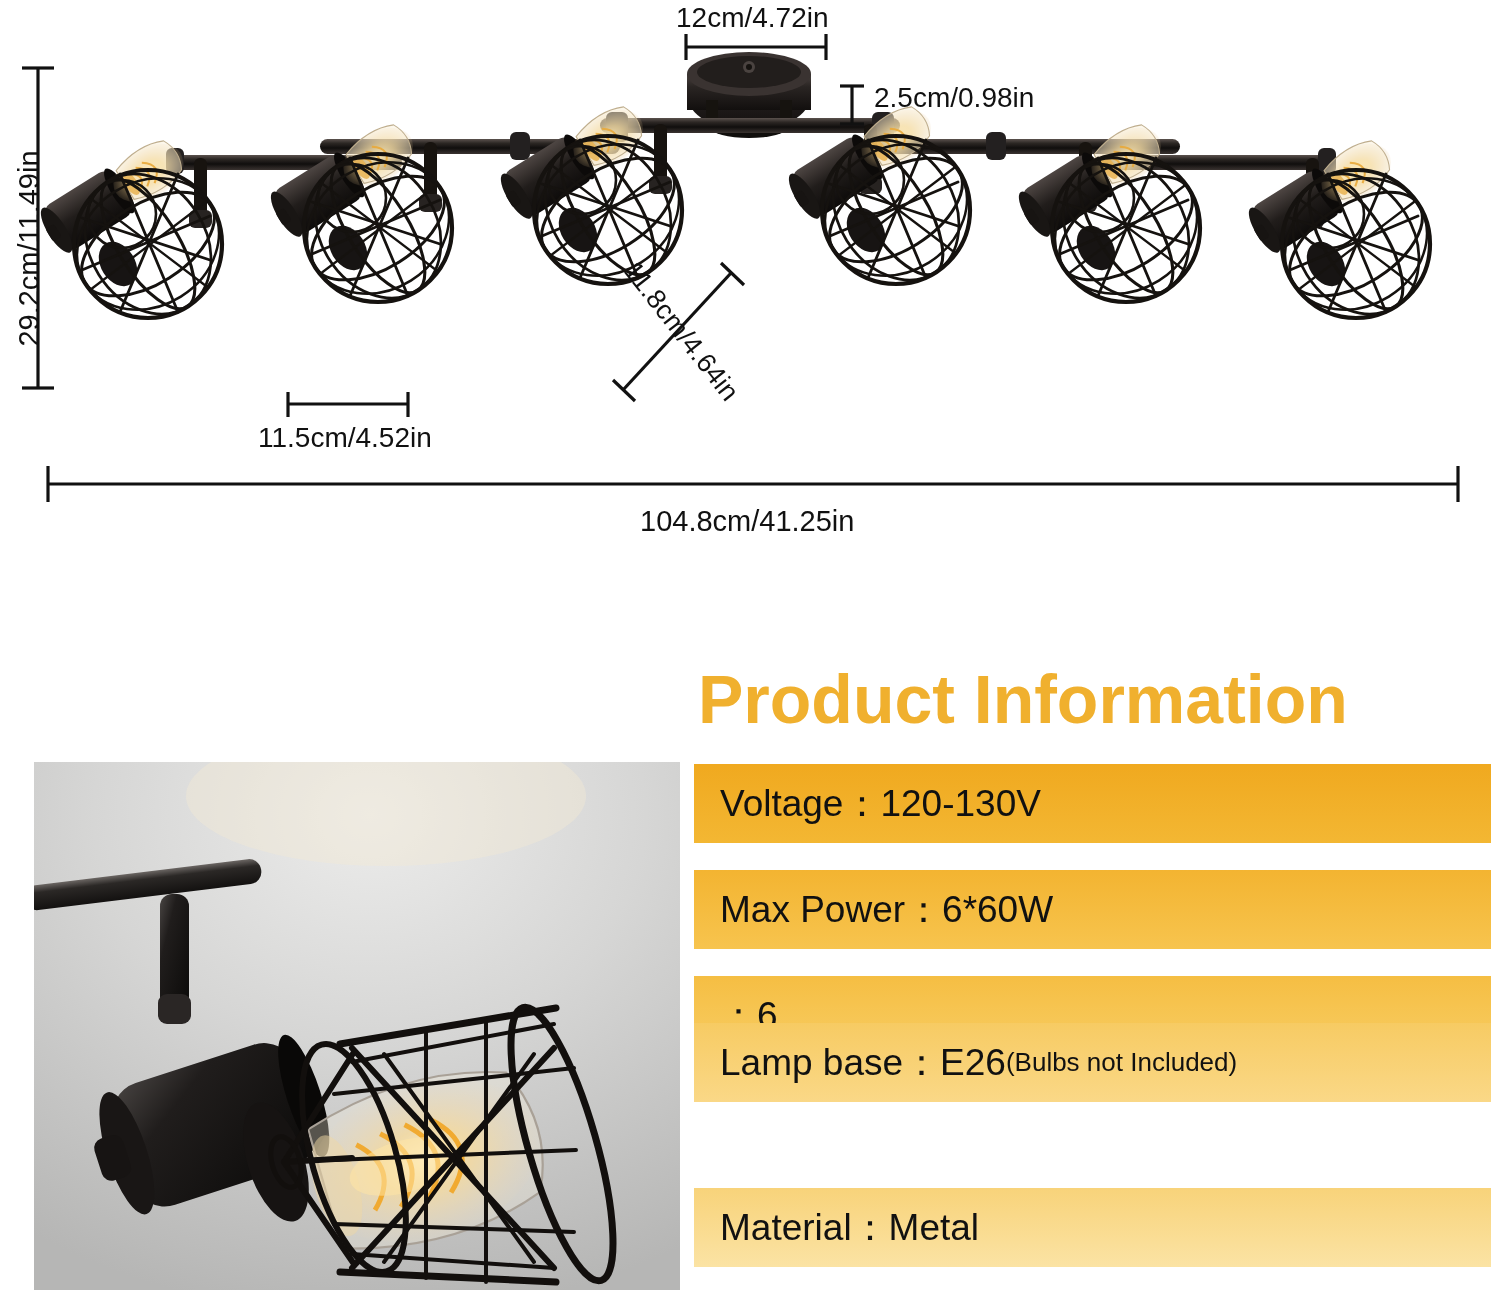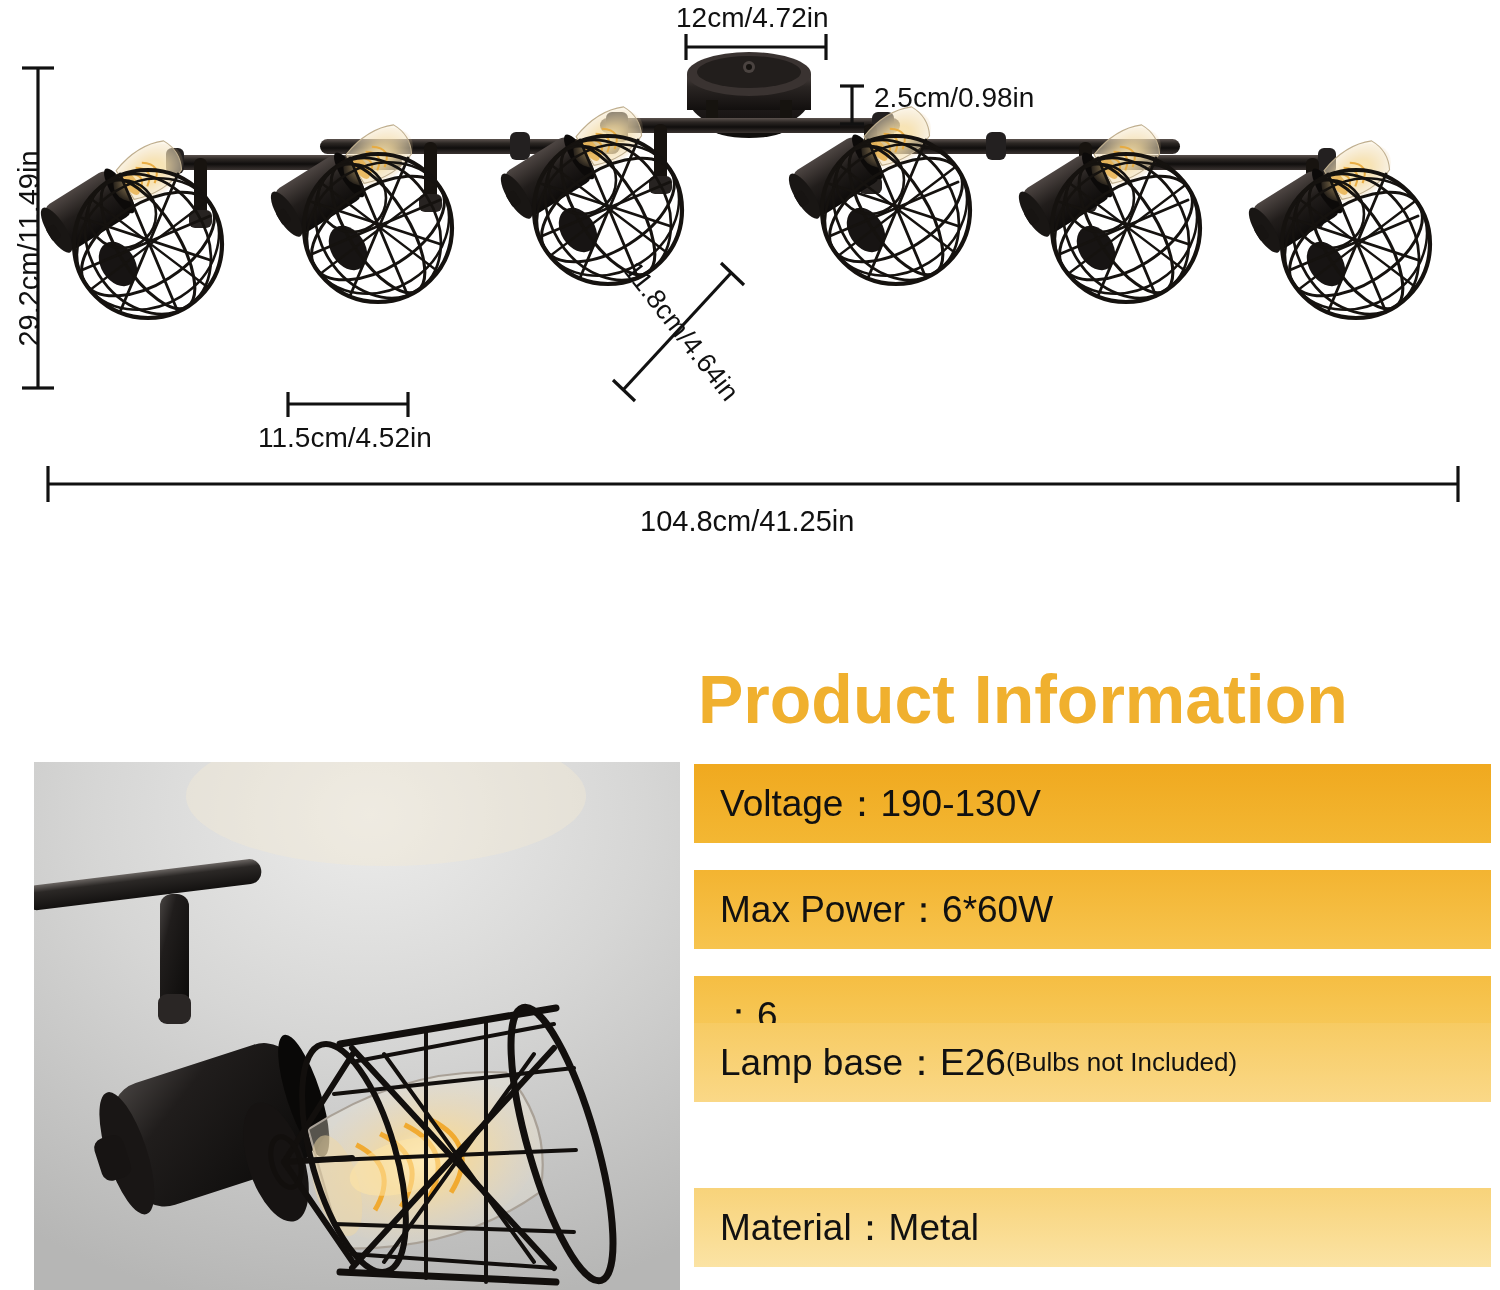--- a/index.html
+++ b/index.html
@@ -302,21 +302,21 @@
         <ellipse cx="252" cy="400" rx="14" ry="26" stroke-width="5" transform="rotate(-16 252 400)"></ellipse>
       </g>
     </svg>
   </div>
 
   <div class="pi-title">Product Information</div>
 
   <div class="pi-row" id="pi-row-0">
     <span class="txt">Voltage</span>
     <span class="txt">：</span>
-    <span class="txt">190-130V</span>
+    <span class="txt">120-130V</span>
   </div>
 
   <div class="pi-row" id="pi-row-1">
     <span class="txt">Max Power</span>
     <span class="txt">：</span>
     <span class="txt">6*60W</span>
   </div>
 
   <div class="pi-row" id="pi-row-2">
     <span class="txt">：</span>

